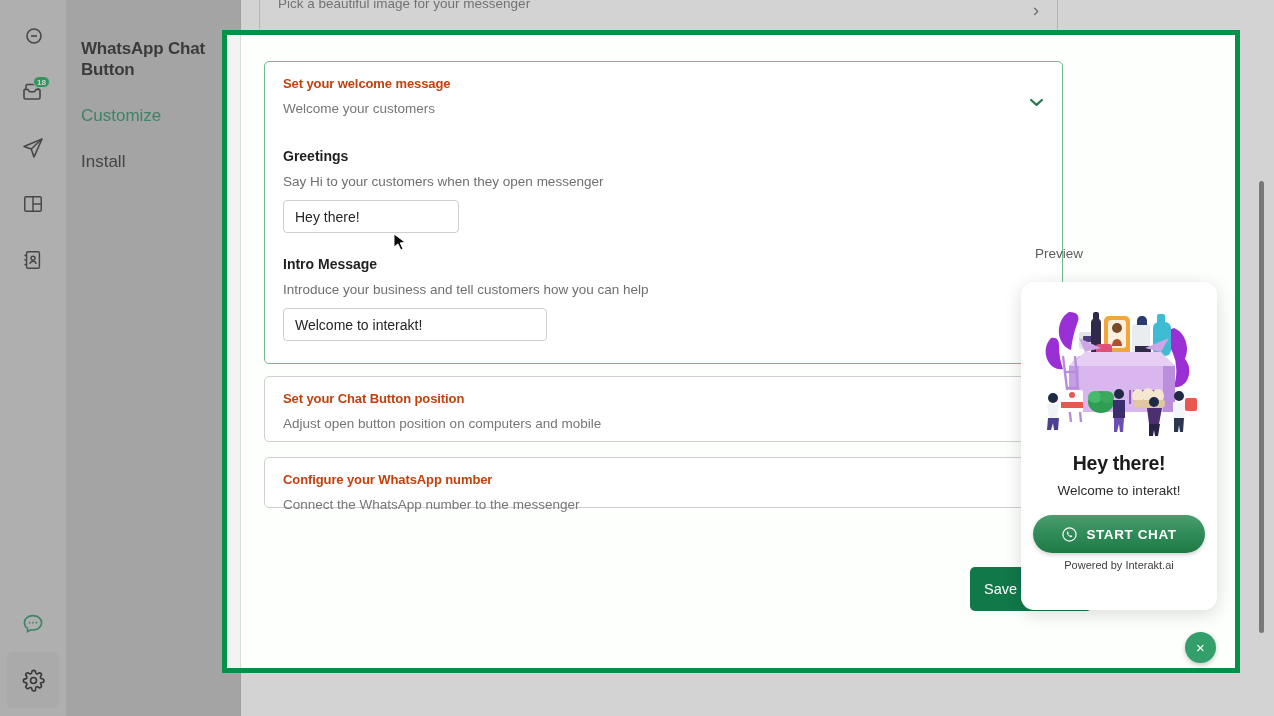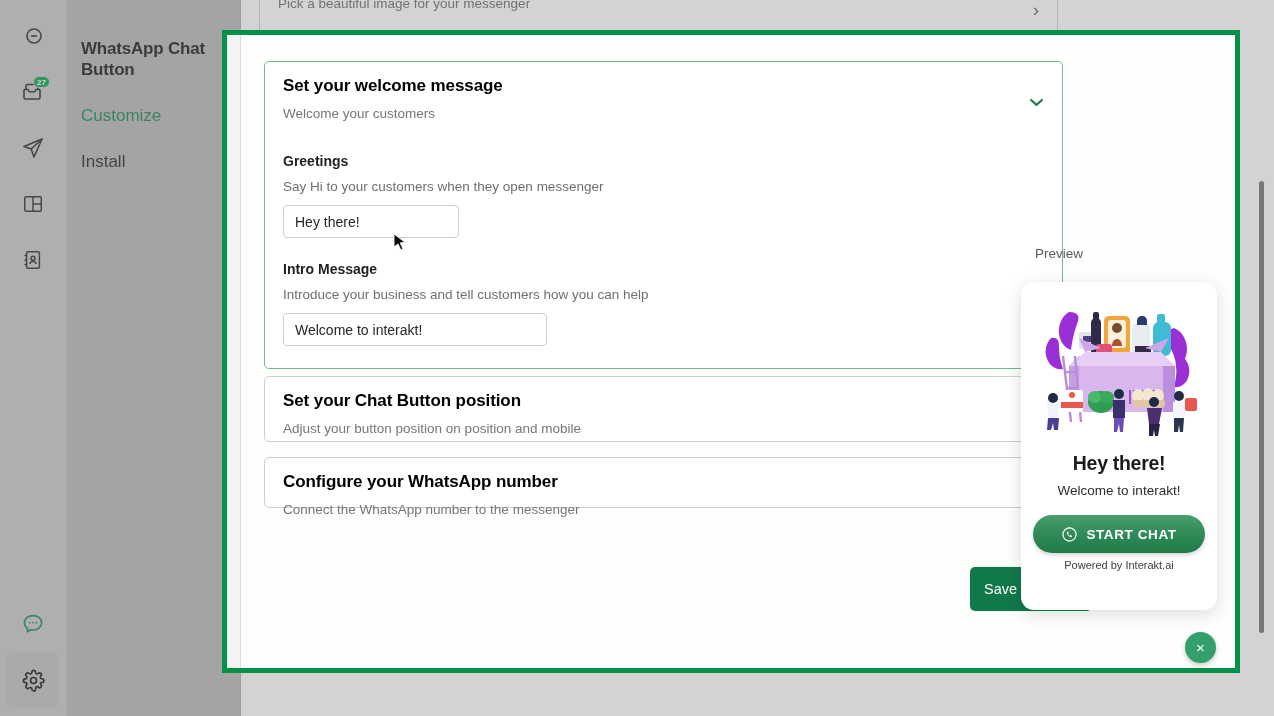--- a/index.html
+++ b/index.html
@@ -84,21 +84,21 @@
   }
   .spot-inner { position: absolute; left: 15px; top: 0; right: 0; bottom: 0; }
 
   
   .card {
     position: absolute; left: 22px; width: 799px;
     border: 1px solid #cfcfcf; border-radius: 5px; background: #ffffff;
   }
   .card.open { border-color: #74b894; }
   .card-head { padding: 14px 18px 14px 18px; position: relative; }
-  .card-title { font-size: 17px; font-weight: 700; color: #000000; letter-spacing: -0.1px; }
+  .card-title { font-size: 13px; font-weight: 700; color: #c2410c; letter-spacing: -0.1px; }
   .card-sub { font-size: 13.5px; color: #767676; margin-top: 10px; }
   .chev-right {
     position: absolute; right: 16px; top: 50%; transform: translateY(-50%);
     font-size: 19px; color: #5d5d5d; line-height: 1;
   }
   .chev-down {
     position: absolute; right: 18px; top: 36px;
     width: 15px; height: 9px; color: #1f7a4d;
   }
   .card-body { padding: 4px 18px 22px 18px; }
@@ -183,21 +183,21 @@
             <line x1="10" y1="12" x2="16" y2="12"></line>
           </svg>
         </div>
 
         <div class="rail-btn">
           <svg width="24" height="24" viewBox="0 0 24 24" fill="none" stroke="#2f2f2f" stroke-width="1.6">
             <path d="M3 9.5v8a1.5 1.5 0 0 0 1.5 1.5h13a1.5 1.5 0 0 0 1.5-1.5v-8"></path>
             <path d="M3 9.5h4l1.4 2.3h5.2L15 9.5h4"></path>
             <path d="M5 9.5V6a1.5 1.5 0 0 1 1.5-1.5h9A1.5 1.5 0 0 1 17 6v3.5"></path>
           </svg>
-          <span class="badge">27</span>
+          <span class="badge">18</span>
         </div>
 
         <div class="rail-btn">
           <svg width="24" height="24" viewBox="0 0 24 24" fill="none" stroke="#2f2f2f" stroke-width="1.6" stroke-linejoin="round">
             <path d="M21 3L3 10.4l7.2 2.6L13 21l8-18z"></path>
             <path d="M10.2 13L21 3"></path>
           </svg>
         </div>
 
         <div class="rail-btn">
@@ -272,21 +272,21 @@
 
           <div class="field-label" style="margin-top:23px;">Intro Message</div>
           <div class="field-help">Introduce your business and tell customers how you can help</div>
           <input class="field-input w-intro" type="text" value="Welcome to interakt!" style="">
         </div>
       </div>
 
       <div class="card" style="top:341px;height:66px;">
         <div class="card-head">
           <div class="card-title">Set your Chat Button position</div>
-          <div class="card-sub">Adjust your button position on position and mobile</div>
+          <div class="card-sub">Adjust open button position on computers and mobile</div>
           <span class="chev-right">›</span>
         </div>
       </div>
 
       <div class="card" style="top:422px;height:51px;">
         <div class="card-head">
           <div class="card-title">Configure your WhatsApp number</div>
           <div class="card-sub">Connect the WhatsApp number to the messenger</div>
           <span class="chev-right">›</span>
         </div>

